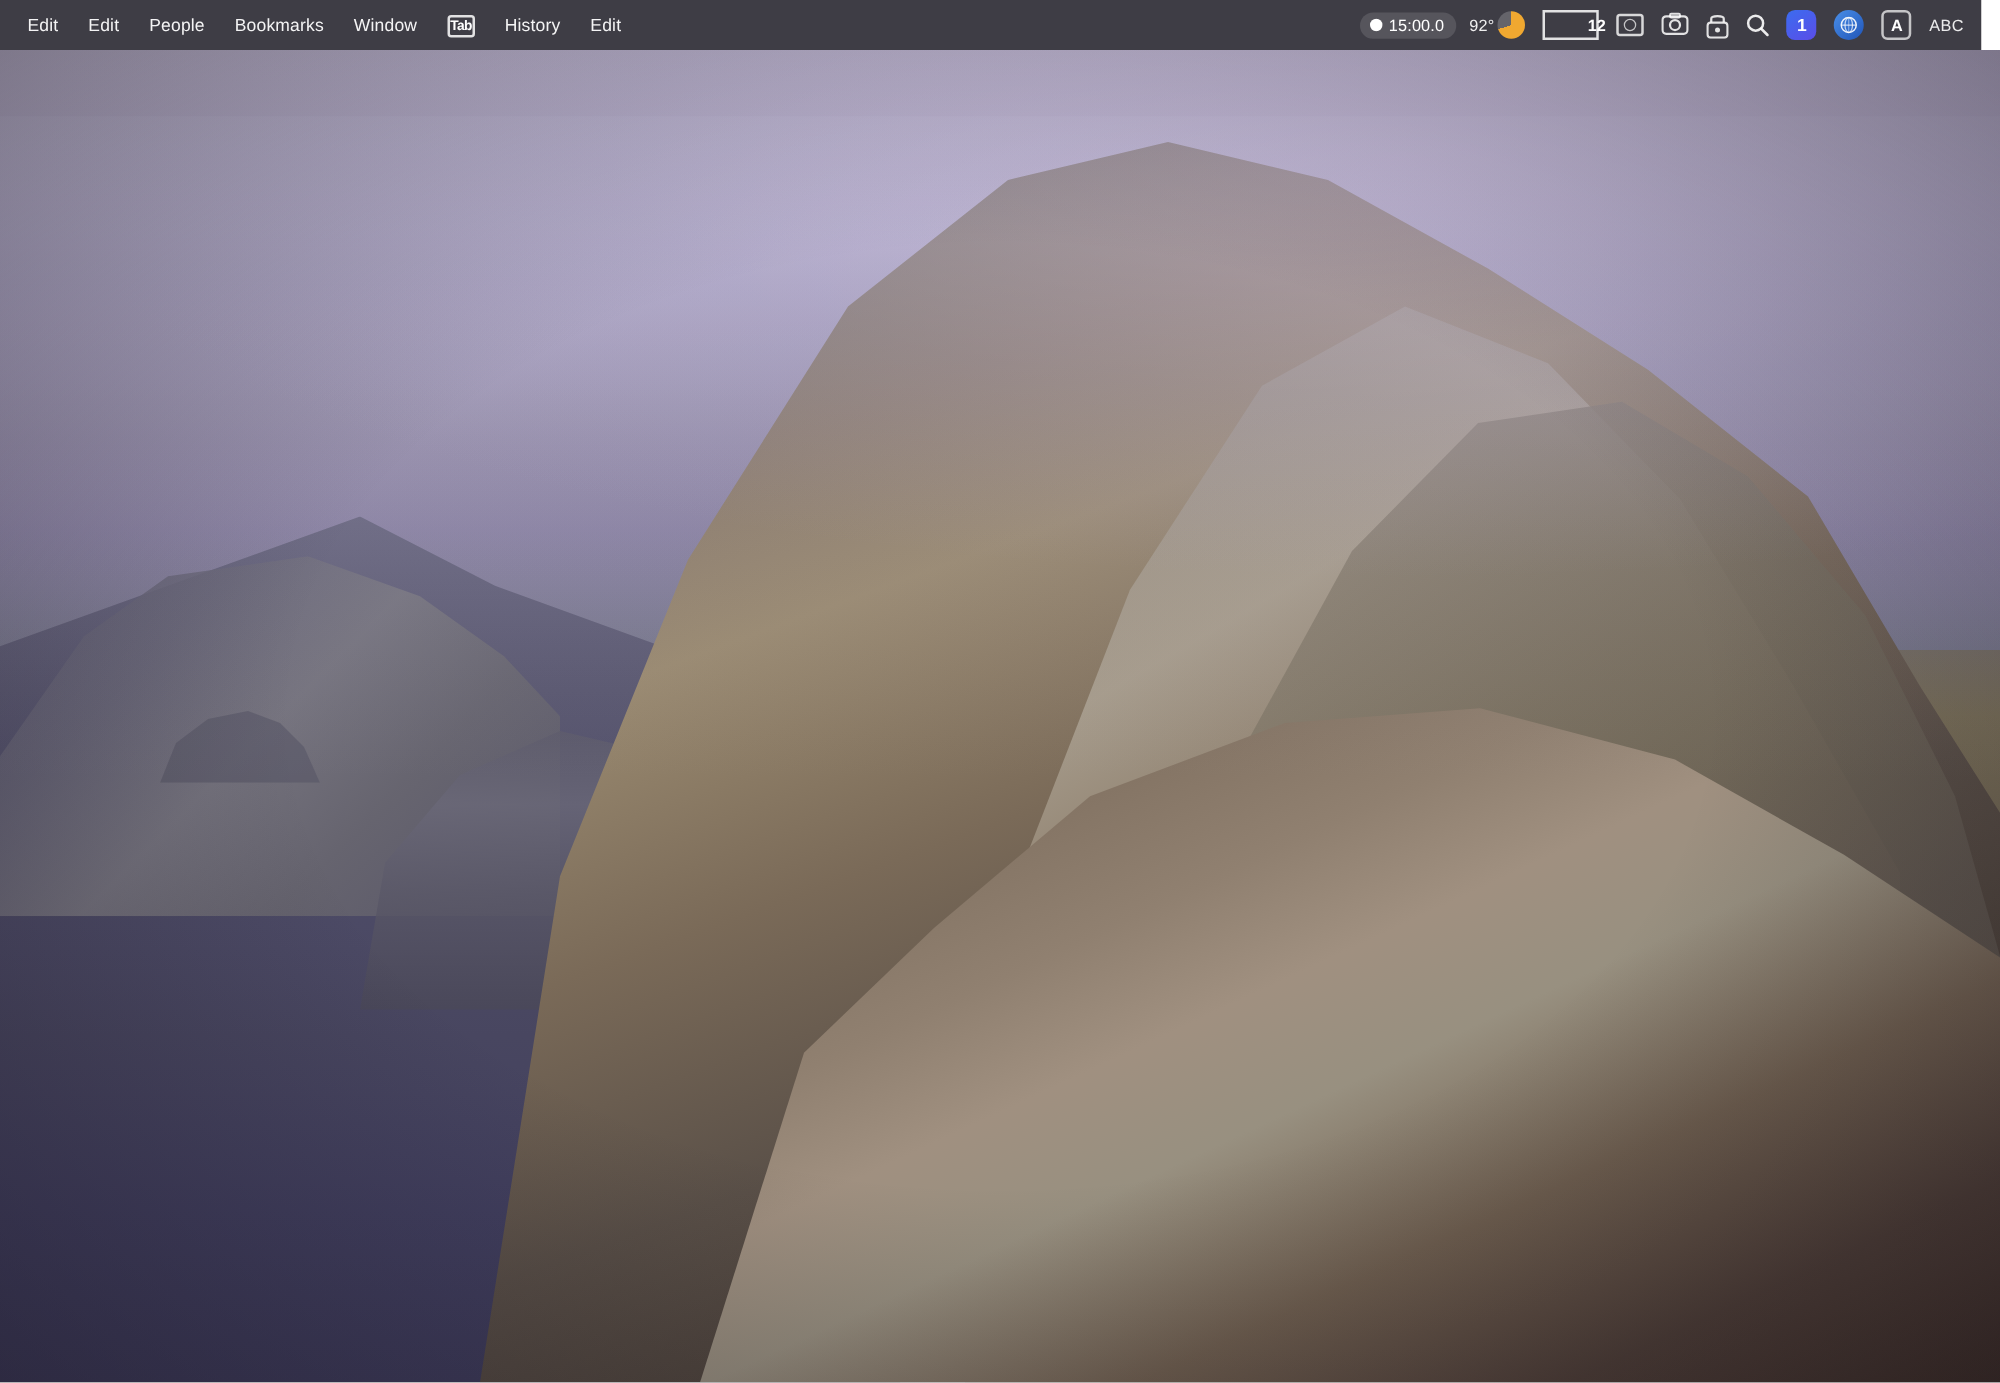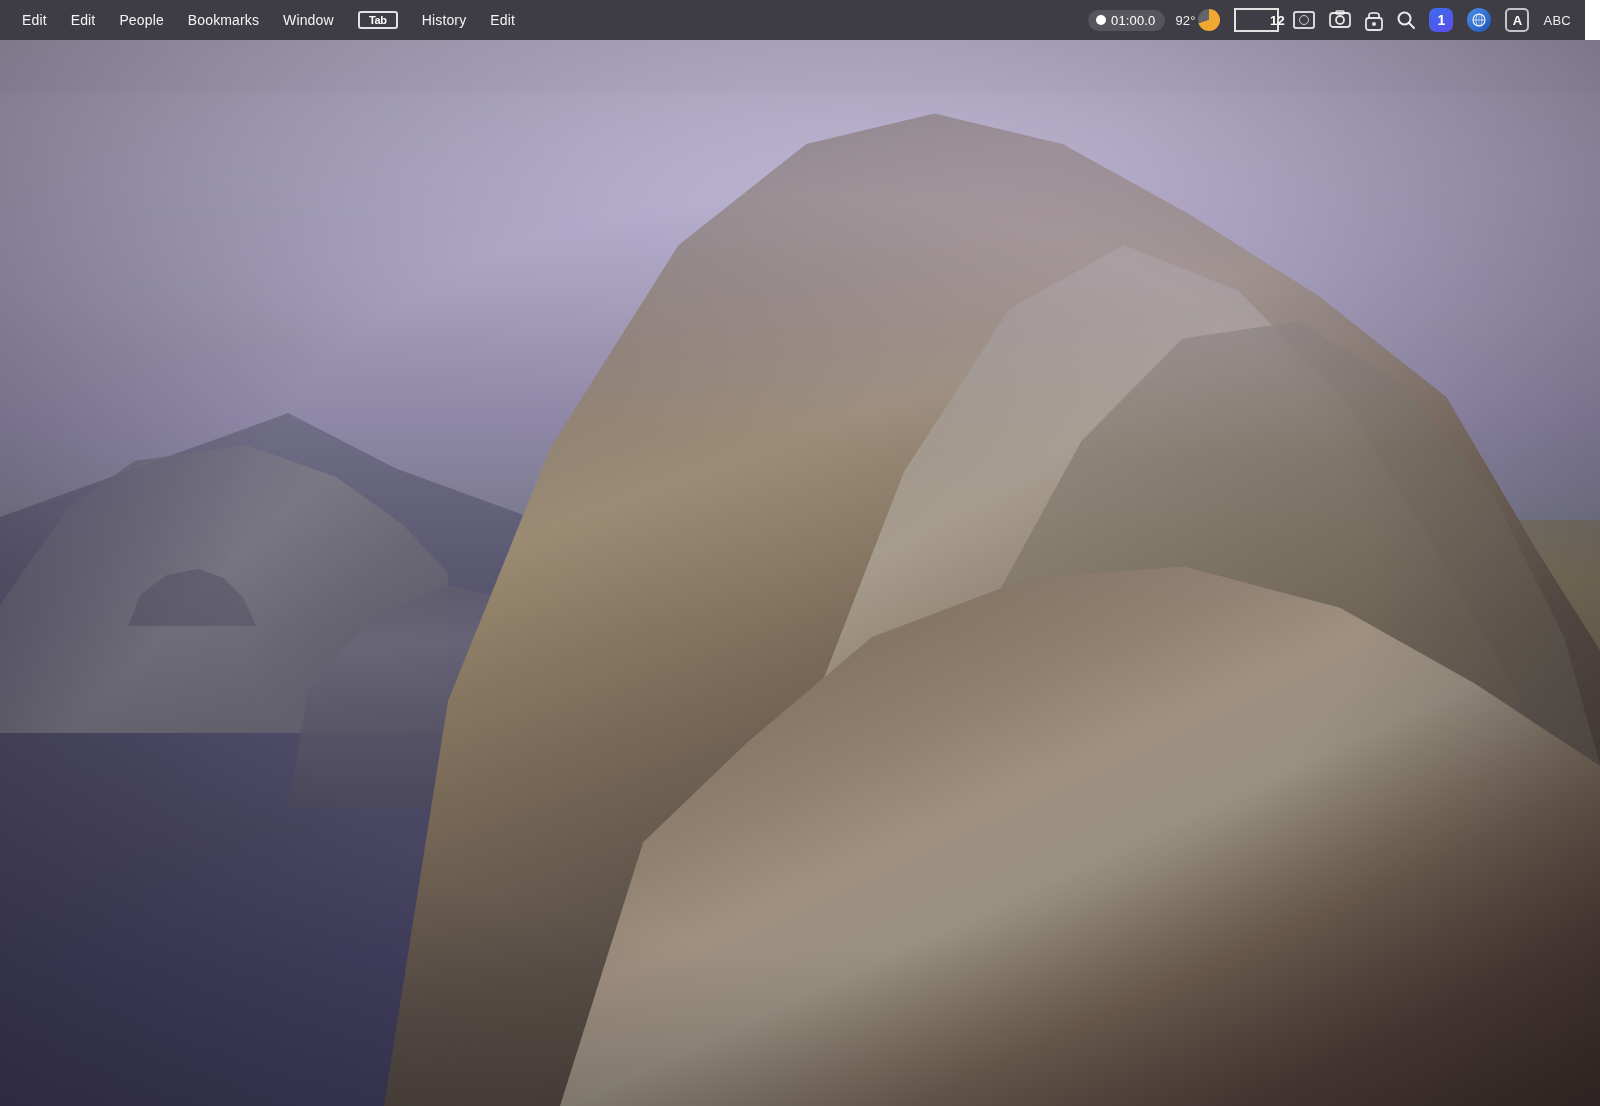--- a/index.html
+++ b/index.html
@@ -417,21 +417,21 @@
         rgba(20,15,25,0.4) 100%
       );
       pointer-events: none;
     }
 
     
     .tab-icon {
       display: inline-flex;
       align-items: center;
       justify-content: center;
-      width: 40px;
+      width: 22px;
       height: 18px;
       border: 2px solid rgba(255,255,255,0.85);
       border-radius: 3px;
       font-size: 11px;
       font-weight: 700;
       color: #fff;
       letter-spacing: -0.5px;
     }
 
     .screen-icon {
@@ -474,21 +474,21 @@
       <span class="tab-icon">Tab</span>
     </div>
     <div class="menu-item">History</div>
     <div class="menu-item">Edit</div>
   </div>
 
   <div class="status-items">
 
     <div class="status-item record-btn">
       <div class="record-dot"></div>
-      <span>01:00.0</span>
+      <span>15:00.0</span>
     </div>
 
     <div class="status-item temp-badge">
       <span>92°</span>
       <div class="temp-circle"></div>
     </div>
 
     <div class="status-item">
       <div class="num-badge">
         <span>12</span>

